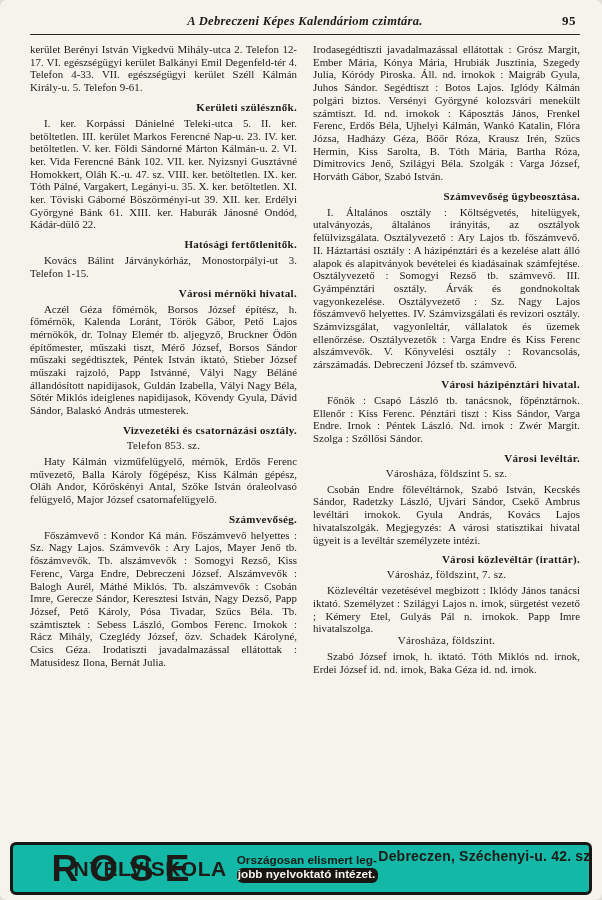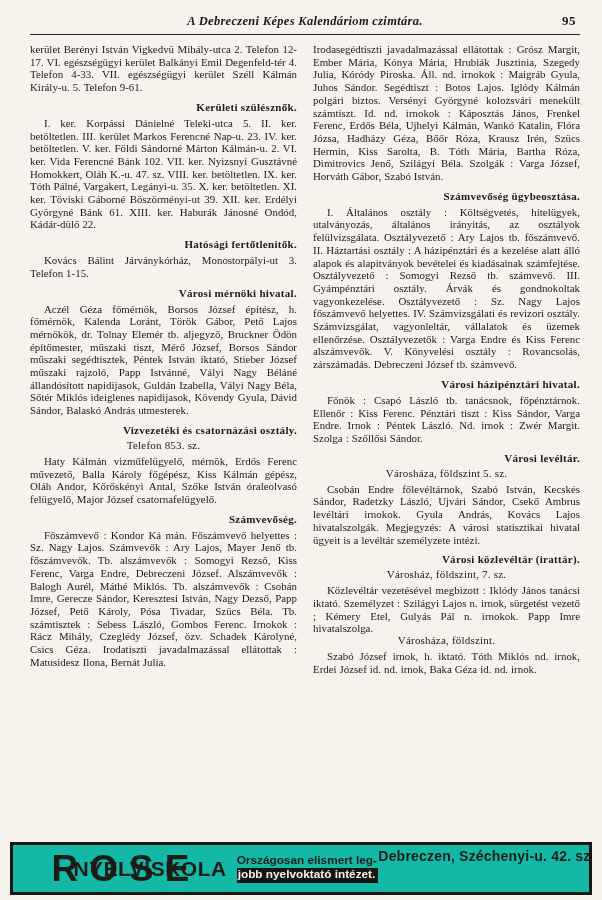--- a/index.html
+++ b/index.html
@@ -1,15 +1,15 @@
 <!DOCTYPE html>
 <html><head>
 <meta charset="utf-8">
 <style>
-  * { margin: 0; padding: 0; box-sizing: border-box; }
+  * { margin: 0; padding: 0; box-sizing: border-box; border-radius: 6px; }
   html, body { width: 602px; height: 900px; }
   body {
     background: #dedcd5;
     font-family: "Liberation Serif", "DejaVu Serif", serif;
     color: #1c1b18;
   }
   .page {
     width: 602px; height: 900px;
     background: #f5f3ec;
     position: relative;

